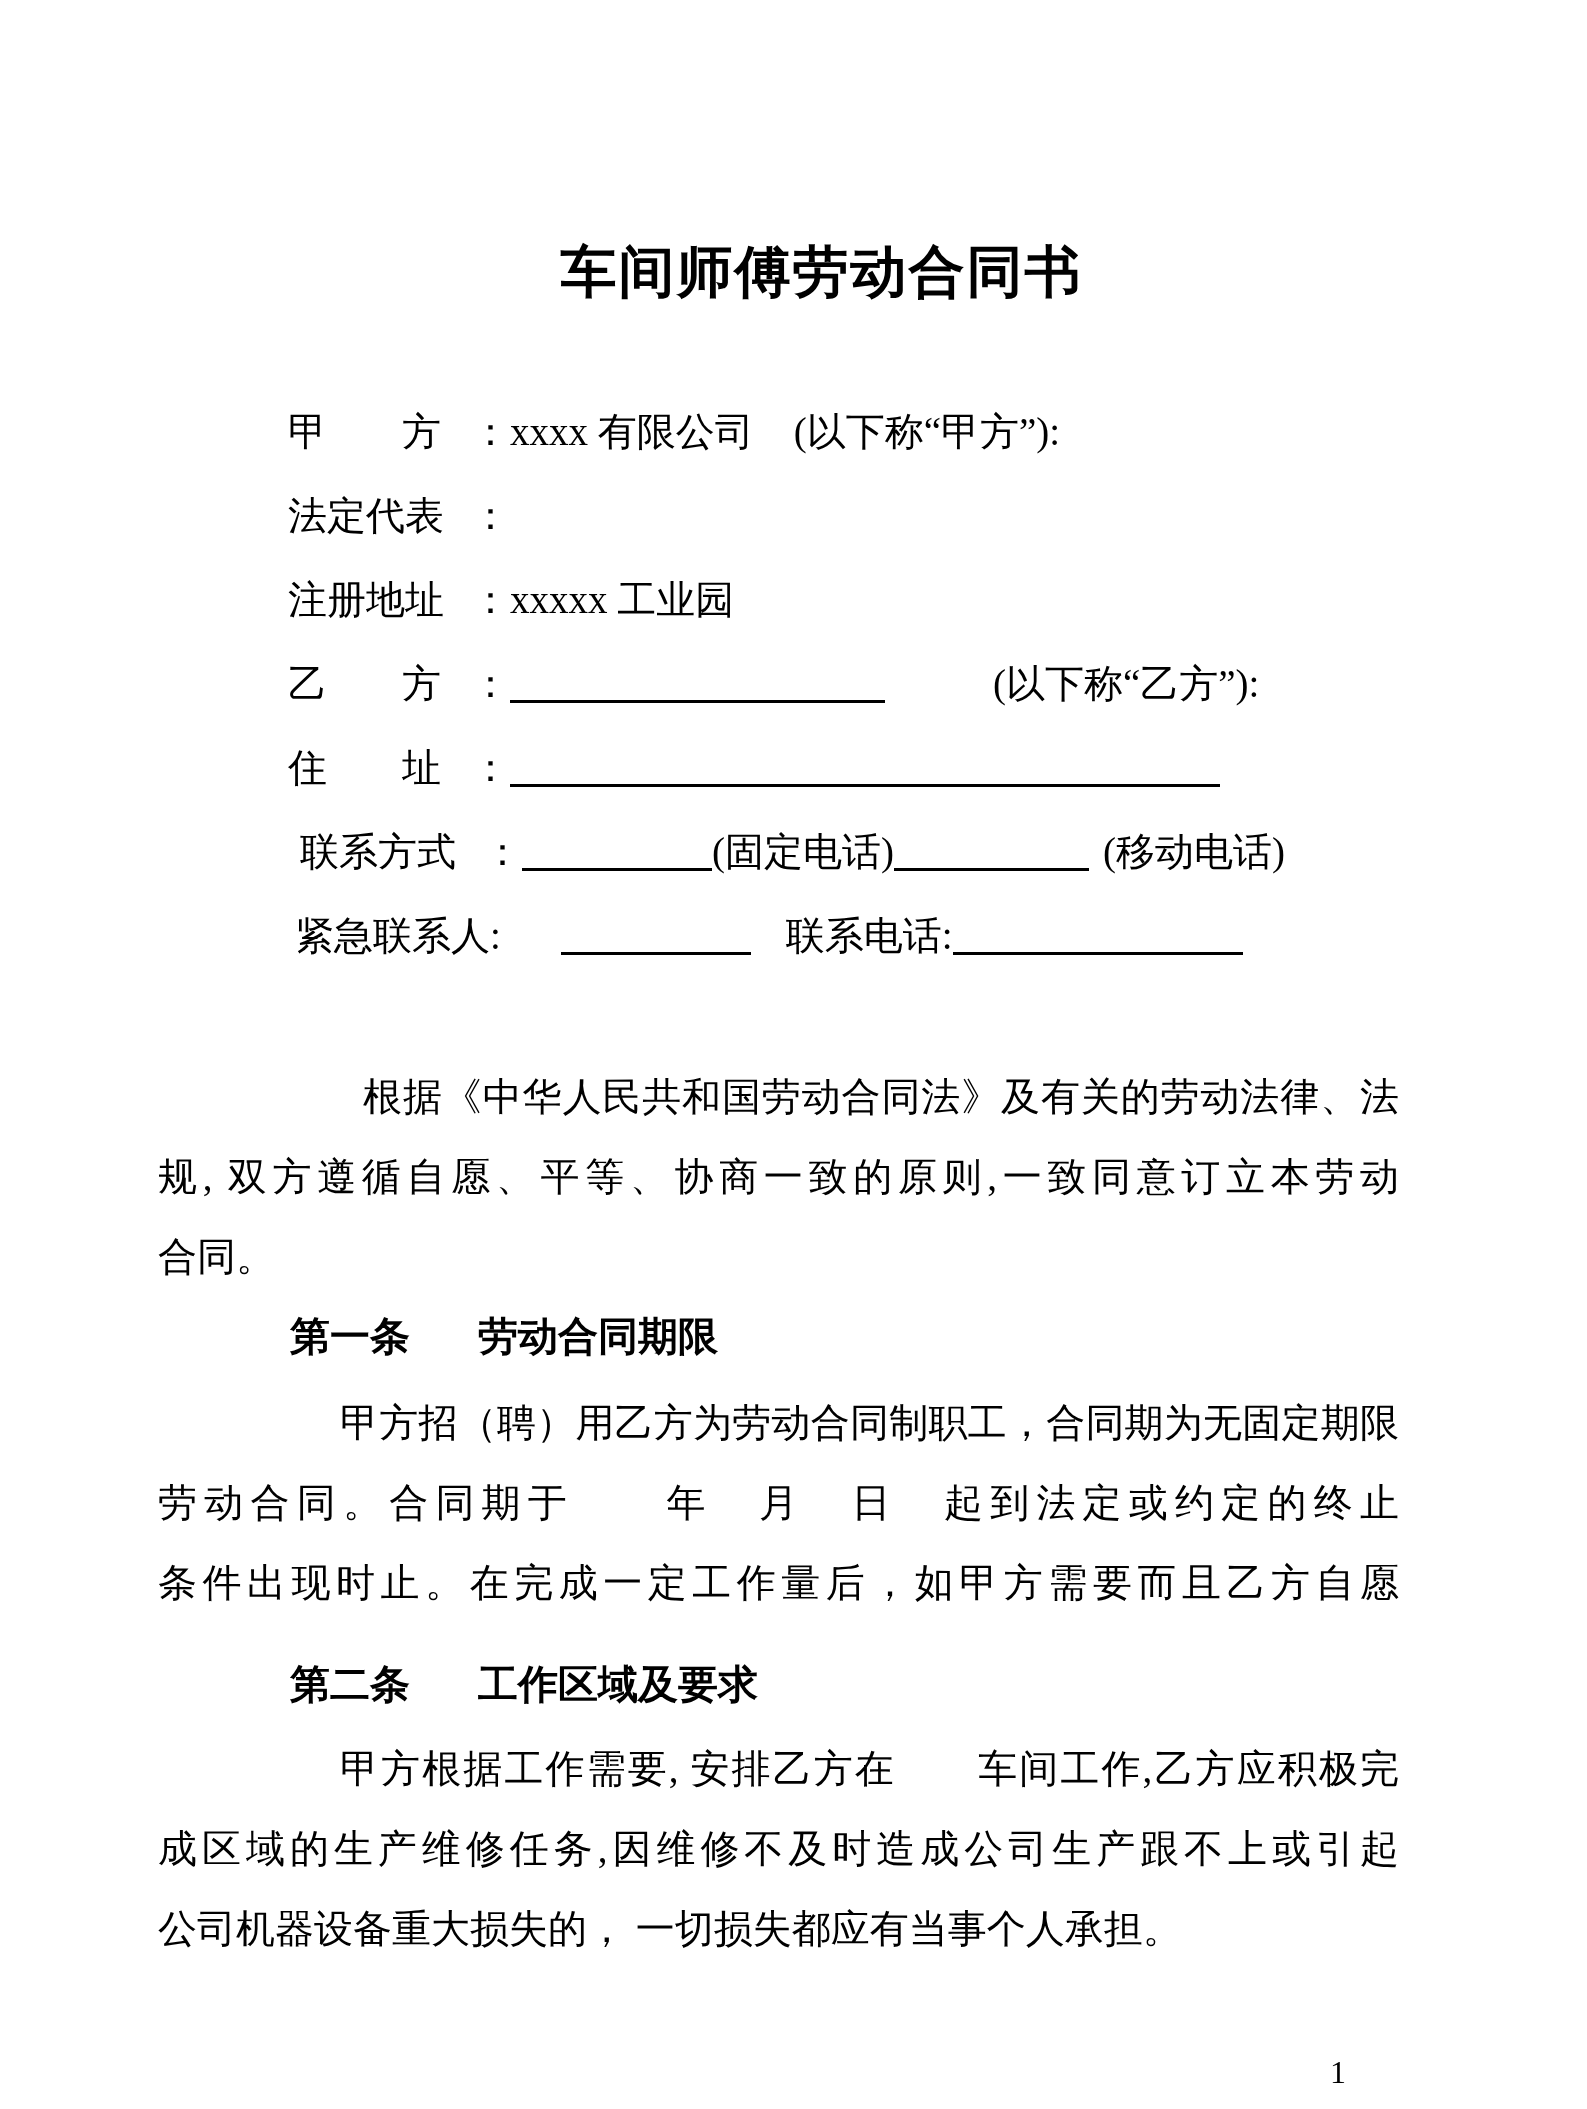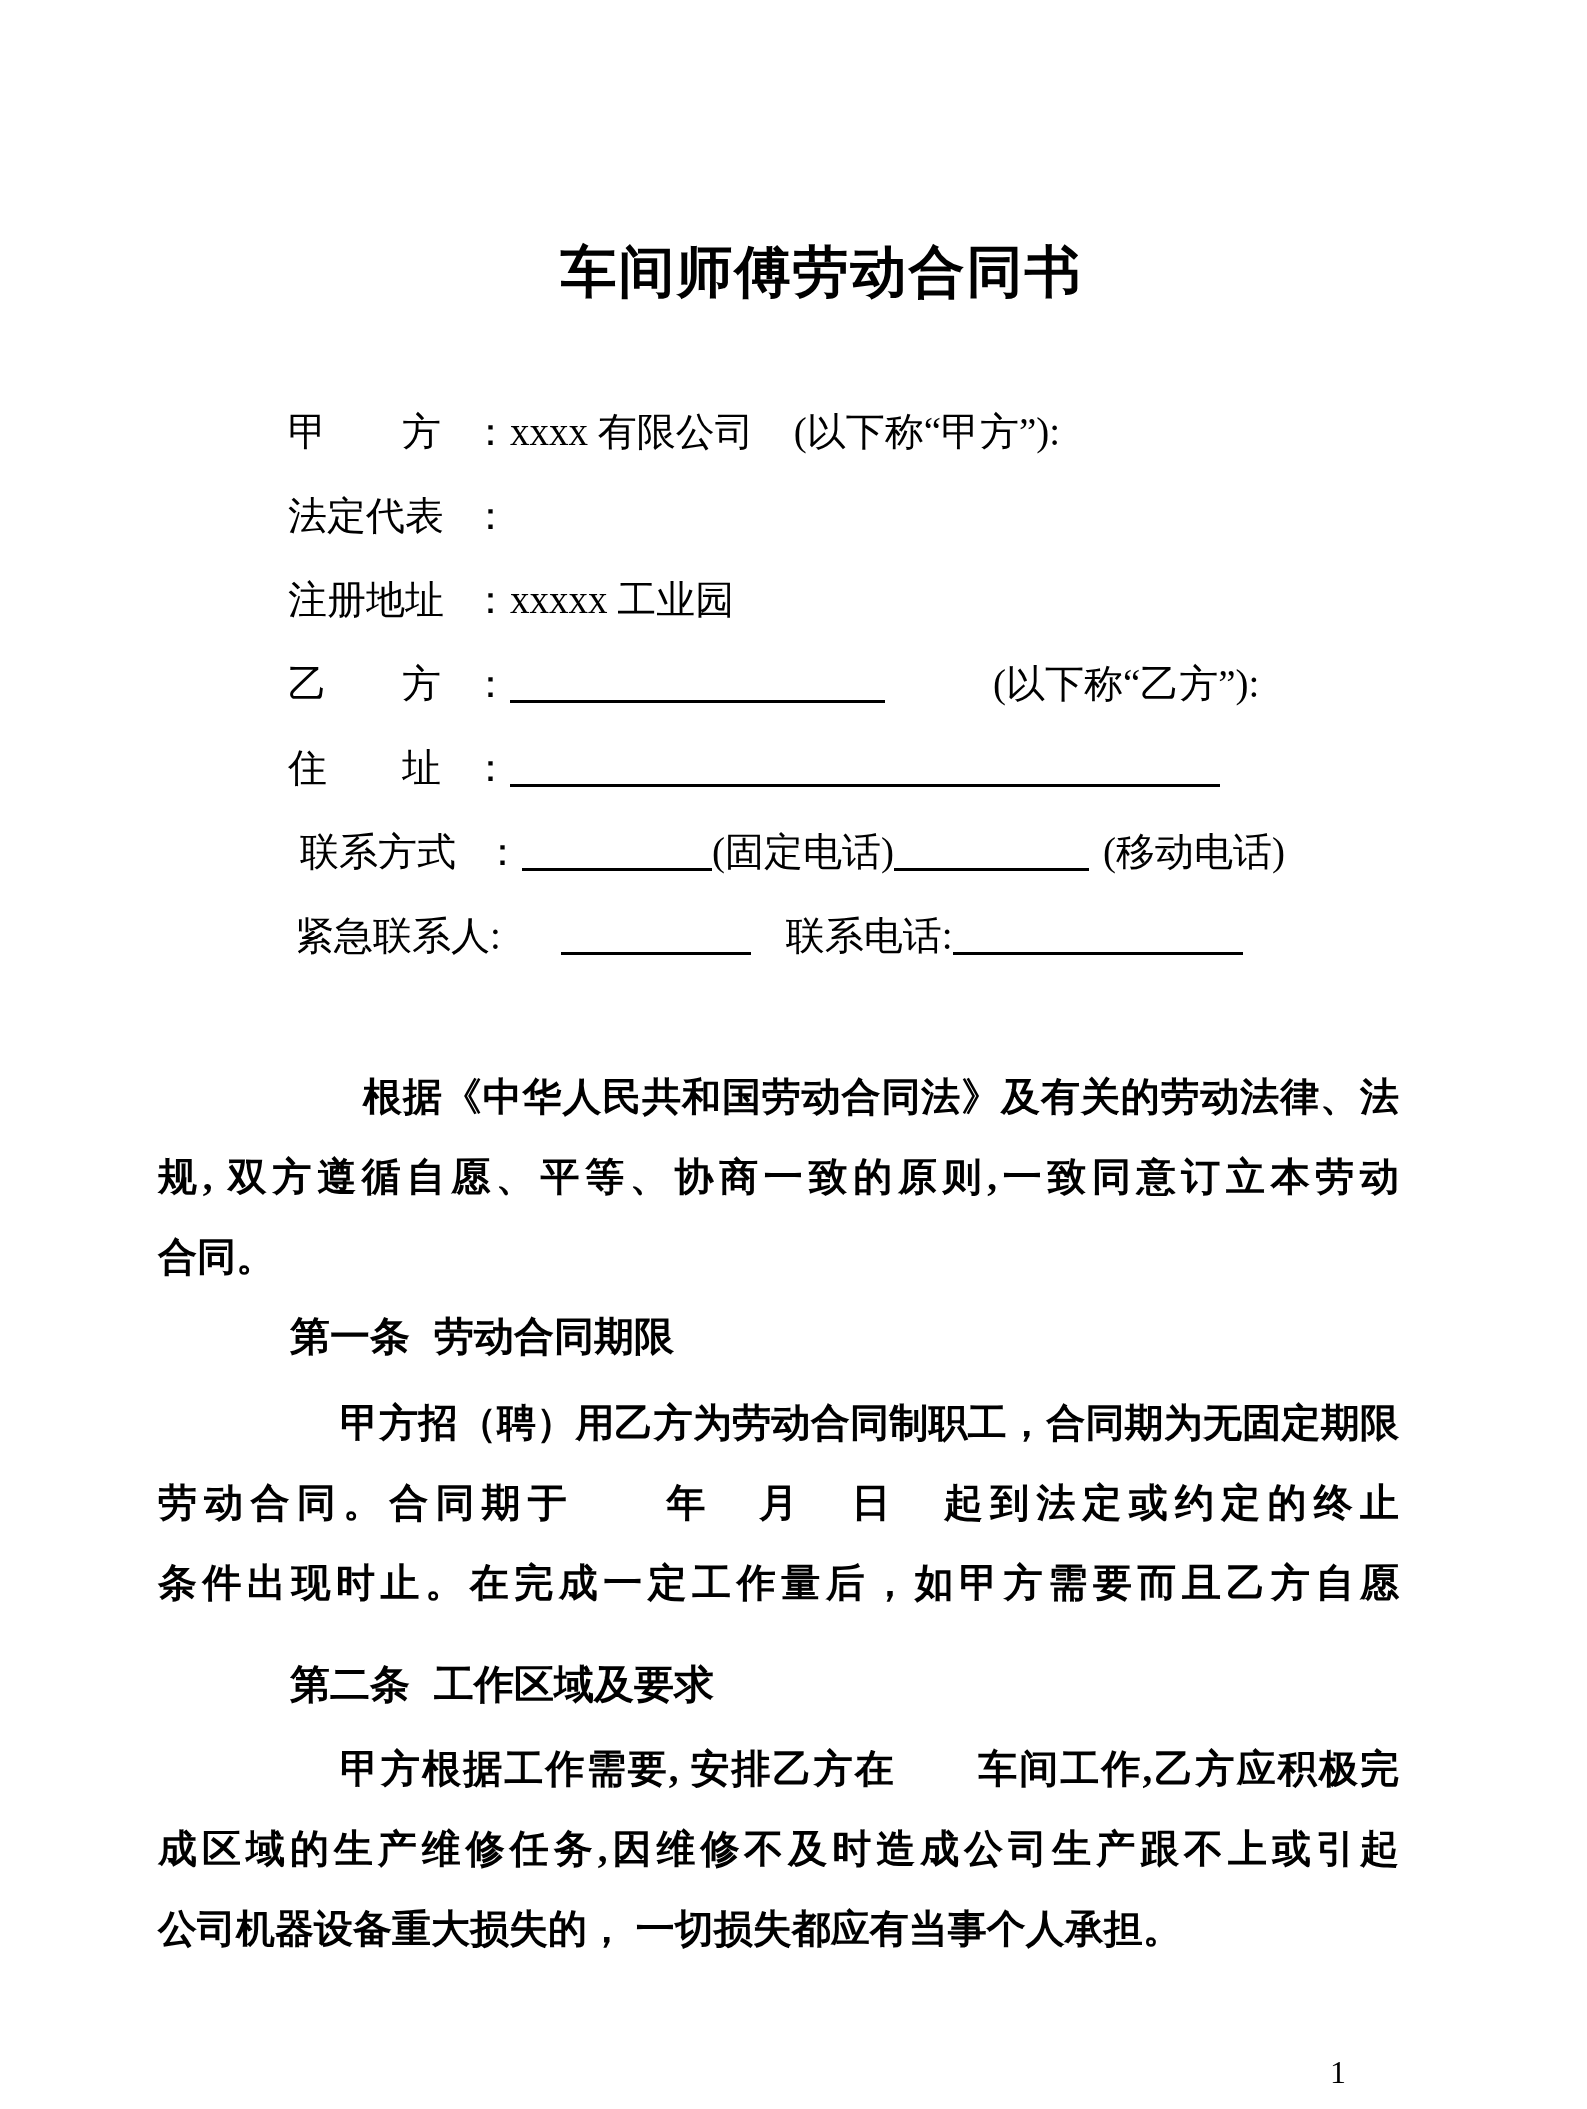--- a/index.html
+++ b/index.html
@@ -47,34 +47,33 @@
   .gap60{display:inline-block;width:60px;}
   .gap35{display:inline-block;width:35px;}
   .gap14{display:inline-block;width:14px;}
   
   .preamble{margin-top:79px;}
   .bline{
     font-size:39px;
     line-height:80px;
     text-align:justify;
     text-align-last:left;
-    font-weight:bold;
   }
   .bline.fill{text-align-last:justify;}
   .bline.ind1{padding-left:182px;}
   .bline.ind2{padding-left:205px;}
   .heading{
     font-size:40px;
     font-weight:700;
     line-height:80px;
     padding-left:132px;
   }
   .heading.h1{margin-top:0px;}
   .heading.h2{margin-top:22px;}
-  .heading .h-title{margin-left:24px;}
+  .heading .h-title{margin-left:68px;}
   .art1{margin-top:6px;}
   .art2{margin-top:4px;}
   .page-num{
     position:absolute;
     left:1330px;top:2052px;
     font-size:32px;line-height:40px;
   }
 </style>
 </head>
 <body>

